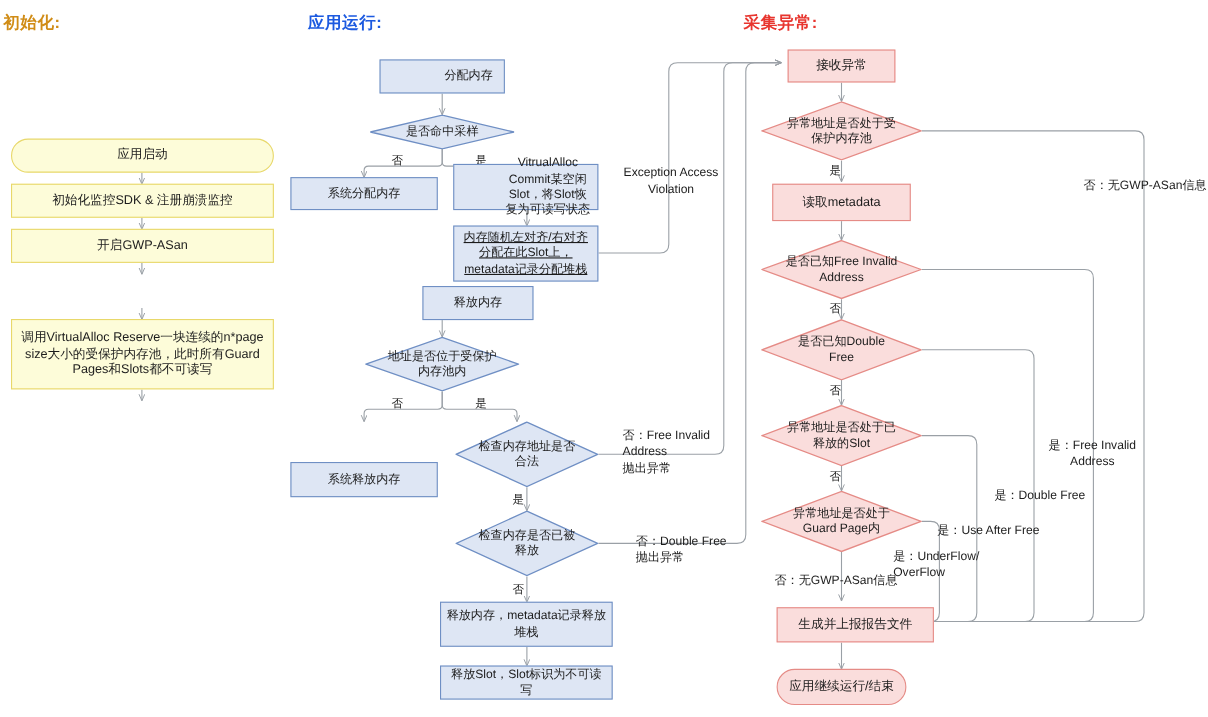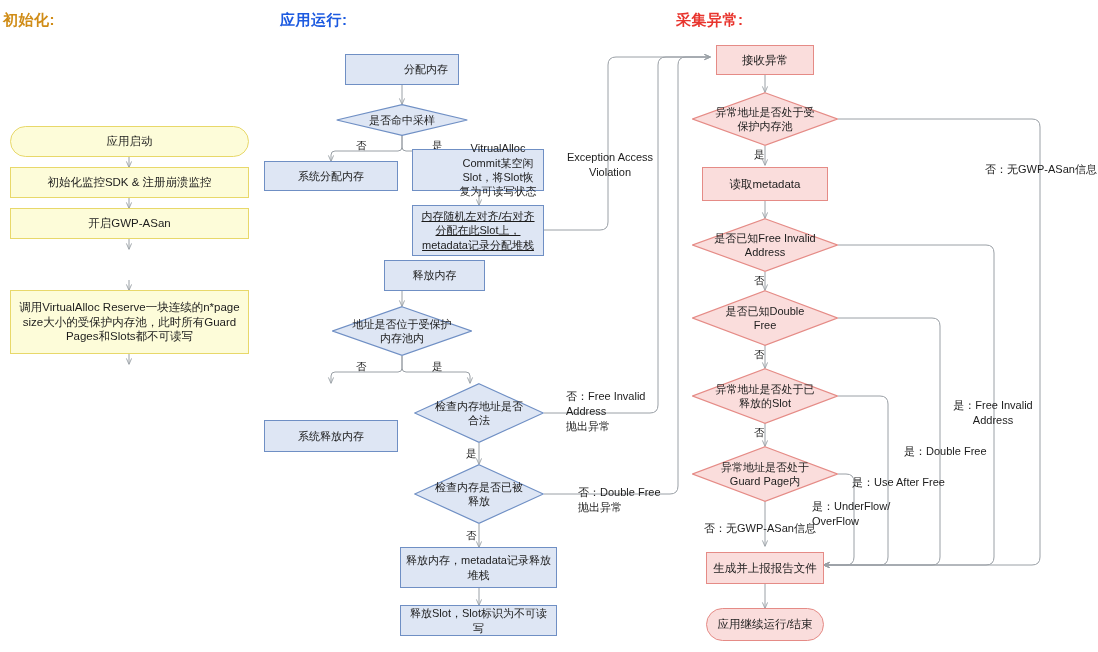--- a/index.html
+++ b/index.html
@@ -230,20 +230,20 @@
   <div class="dia" style="left:692px;top:446px;width:146px;height:56px;">
     <svg class="dshape" viewBox="0 0 146 56" preserveAspectRatio="none">
       <polygon points="73,0.7 145.3,28 73,55.3 0.7,28" fill="#fadddc" stroke="#e58b86" stroke-width="1.2"></polygon>
     </svg>
     <div class="dtext" style="max-width:112px;">异常地址是否处于Guard Page内</div>
   </div>
   <div class="edge-label" style="left:690px;top:521px;width:140px;text-align:center;">否：无GWP-ASan信息</div>
   <div class="edge-label" style="left:812px;top:499px;width:84px;text-align:left;">是：UnderFlow/
 OverFlow</div>
 
-  <div class="node p-rect" style="left:706px;top:552px;width:118px;height:32px;">
+  <div class="node p-rect" style="left:706px;top:552px;width:143px;height:32px;">
     <span>生成并上报报告文件</span>
   </div>
   <div class="node p-term" style="left:706px;top:608px;width:118px;height:33px;">
     <span>应用继续运行/结束</span>
   </div>
 
 </div>
 
 </body></html>

